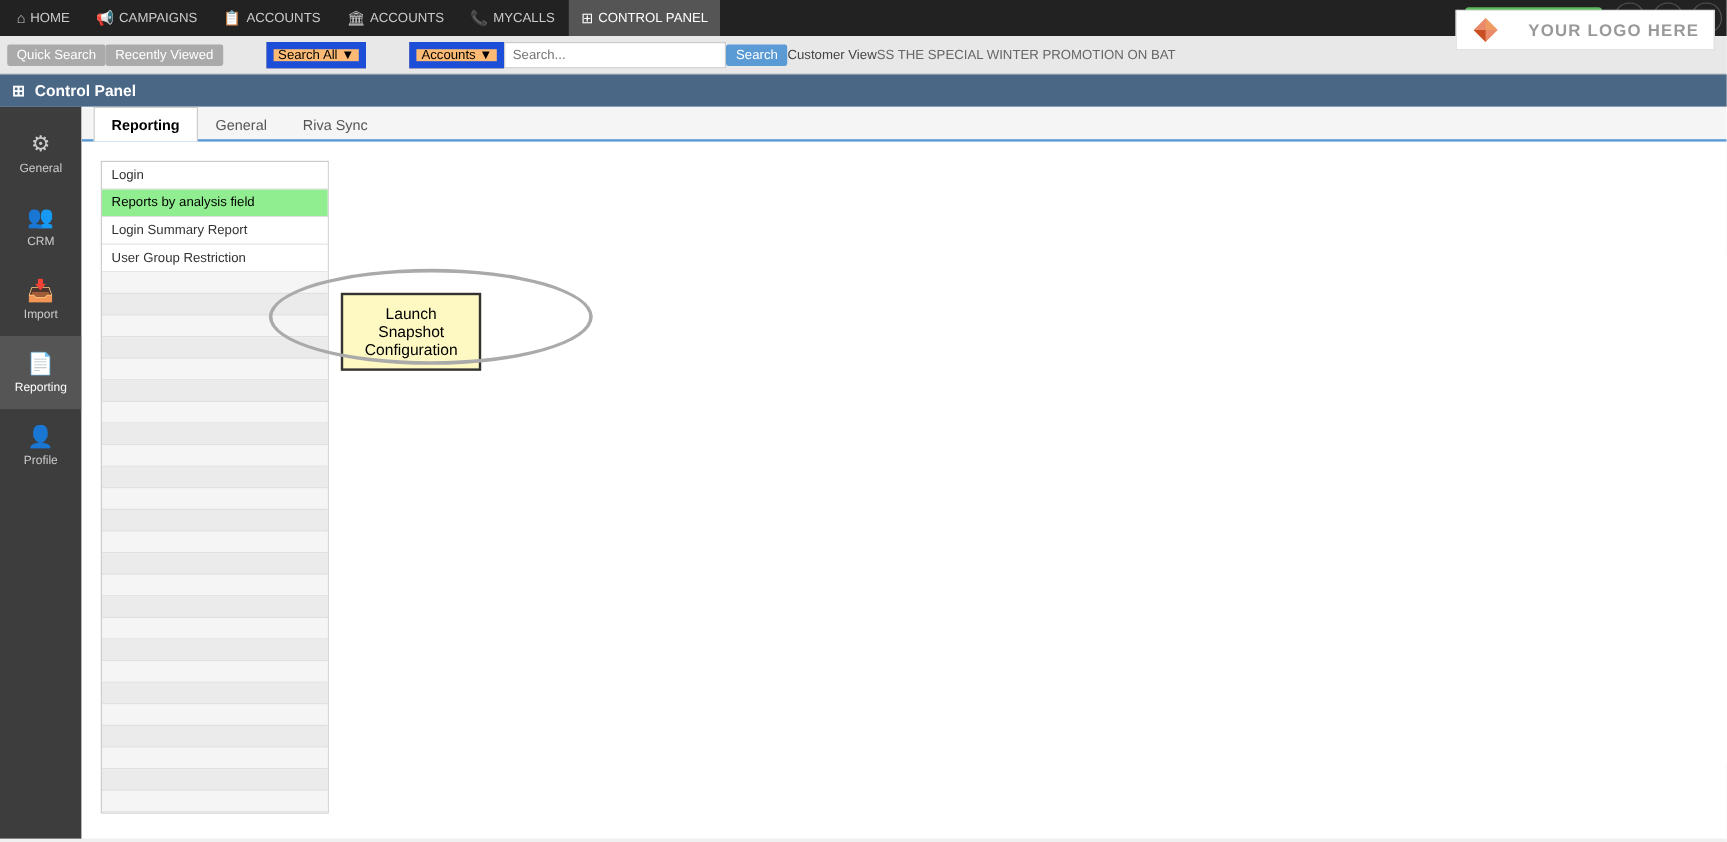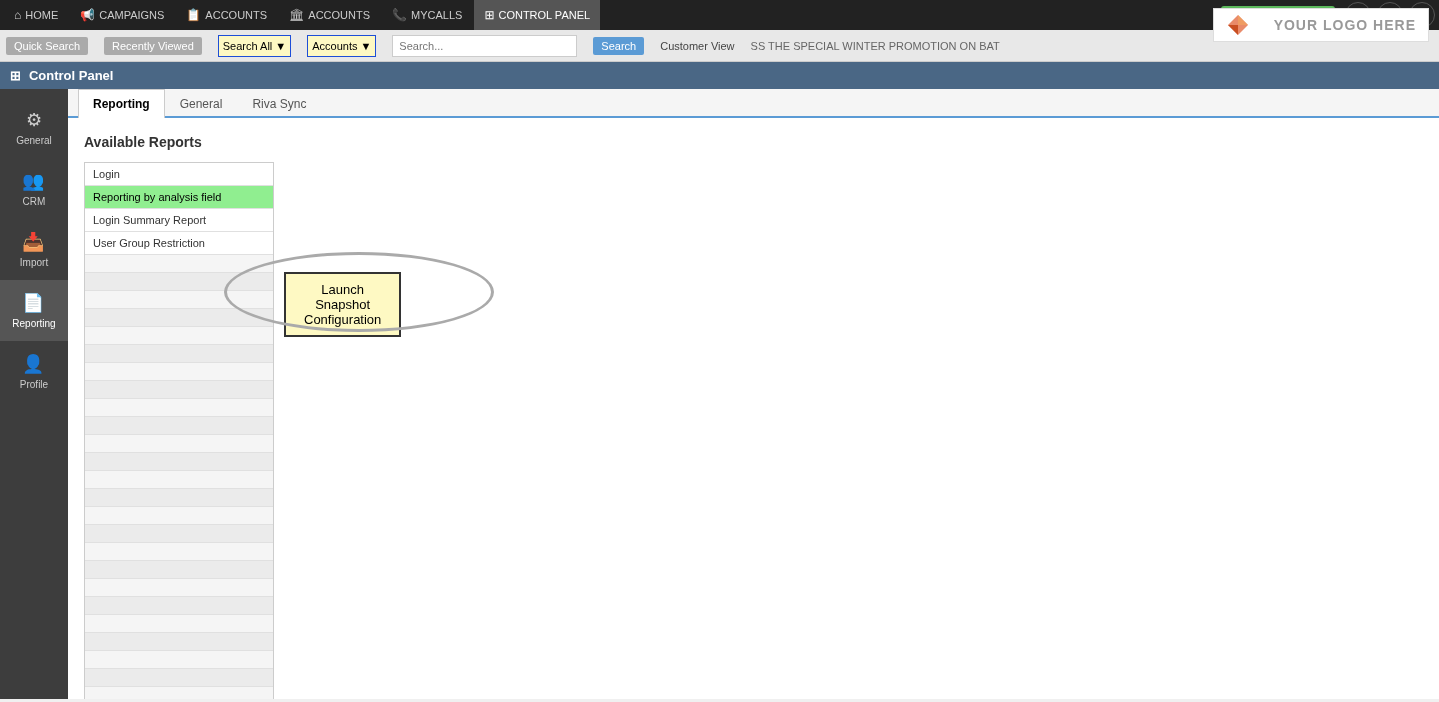--- a/index.html
+++ b/index.html
@@ -57,48 +57,48 @@
       font-size: 13px;
     }
 
     
     .search-bar {
       display: flex;
       align-items: center;
       background: #e8e8e8;
       height: 32px;
       padding: 0 6px;
-      gap: 16px;
+      gap: 0;
       border-bottom: 1px solid #ccc;
     }
     .search-btn {
       background: #aaa;
       color: #fff;
       border: none;
       border-radius: 2px;
       padding: 3px 8px;
       font-size: 11px;
       cursor: pointer;
     }
     .search-btn.blue { background: #5b9bd5; }
     .search-input {
       border: 1px solid #ccc;
       padding: 2px 6px;
       font-size: 11px;
       height: 22px;
       width: 185px;
     }
     .search-dropdown {
-      border: 1px solid #1d4ed8;
-      background: #fef9c3;
+      border: 6px solid #1d4ed8;
+      background: #fdba74;
       padding: 2px 4px;
       font-size: 11px;
       height: 22px;
       cursor: pointer;
-      display: flex; align-items: center; gap: 3px;
+      display: flex; align-items: center; gap: 3px; margin-left: 36px;
     }
     .marquee-text {
       font-size: 11px;
       color: #666;
       overflow: hidden;
       white-space: nowrap;
     }
 
     
     .panel-header {
@@ -345,27 +345,26 @@
 
   <div class="content-area">
 
     <div class="tabs">
       <div class="tab active">Reporting</div>
       <div class="tab">General</div>
       <div class="tab">Riva Sync</div>
     </div>
 
     <div class="content-body">
-      <div class="available-reports-title">Available Reports</div>
 
       <div style="position: relative; display: inline-block;">
         
         <div class="report-list-container">
           <div class="report-list-item">Login</div>
-          <div class="report-list-item selected">Reporting by analysis field</div>
+          <div class="report-list-item selected">Reports by analysis field</div>
           <div class="report-list-item">Login Summary Report</div>
           <div class="report-list-item">User Group Restriction</div>
 
           <div class="report-list-item empty"></div>
           <div class="report-list-item empty"></div>
           <div class="report-list-item empty"></div>
           <div class="report-list-item empty"></div>
           <div class="report-list-item empty"></div>
           <div class="report-list-item empty"></div>
           <div class="report-list-item empty"></div>

